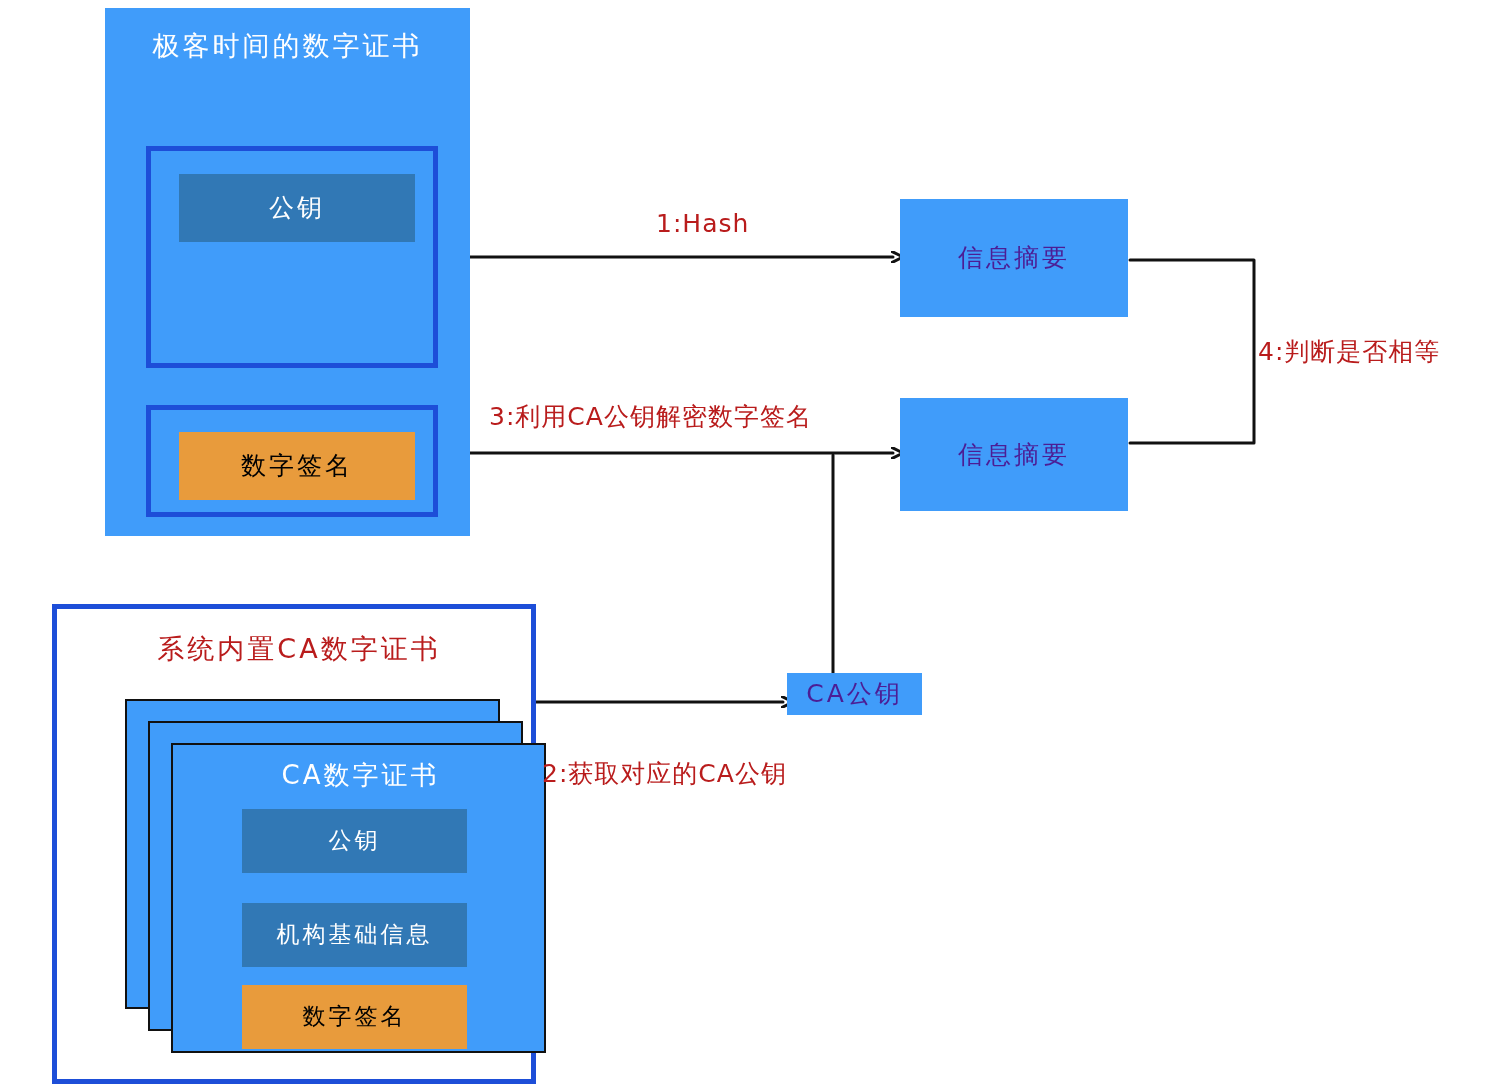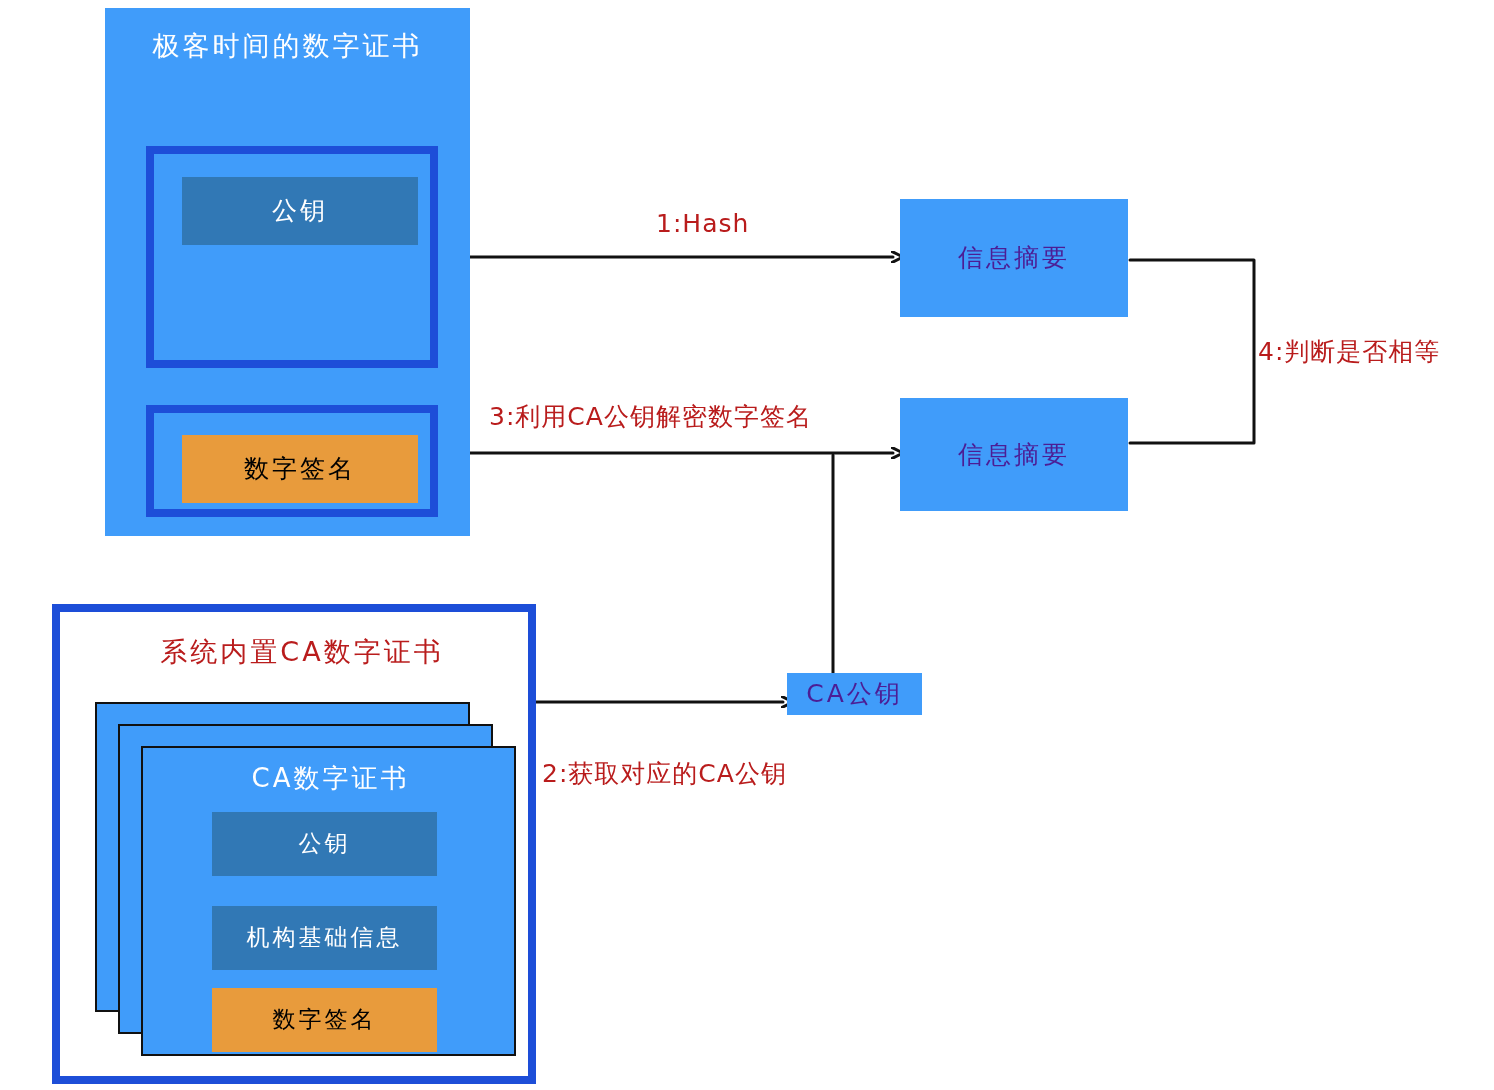--- a/index.html
+++ b/index.html
@@ -41,24 +41,25 @@
 
   .centered-text {
     display: flex;
     align-items: center;
     justify-content: center;
     text-align: center;
     line-height: 1.1;
   }
 
   .hand-border {
-    border: 8px solid #1d4ed8;
+    border: 5px solid #1d4ed8;
   }
   .hand-border-thin {
     border: 2px solid #111111;
+    margin-left: 33px;
   }
 
   .label {
     color: #b91c1c;
     white-space: nowrap;
     letter-spacing: 1px;
   }
 
   
   .t-title      { font-size: 27px; letter-spacing: 3px; }

